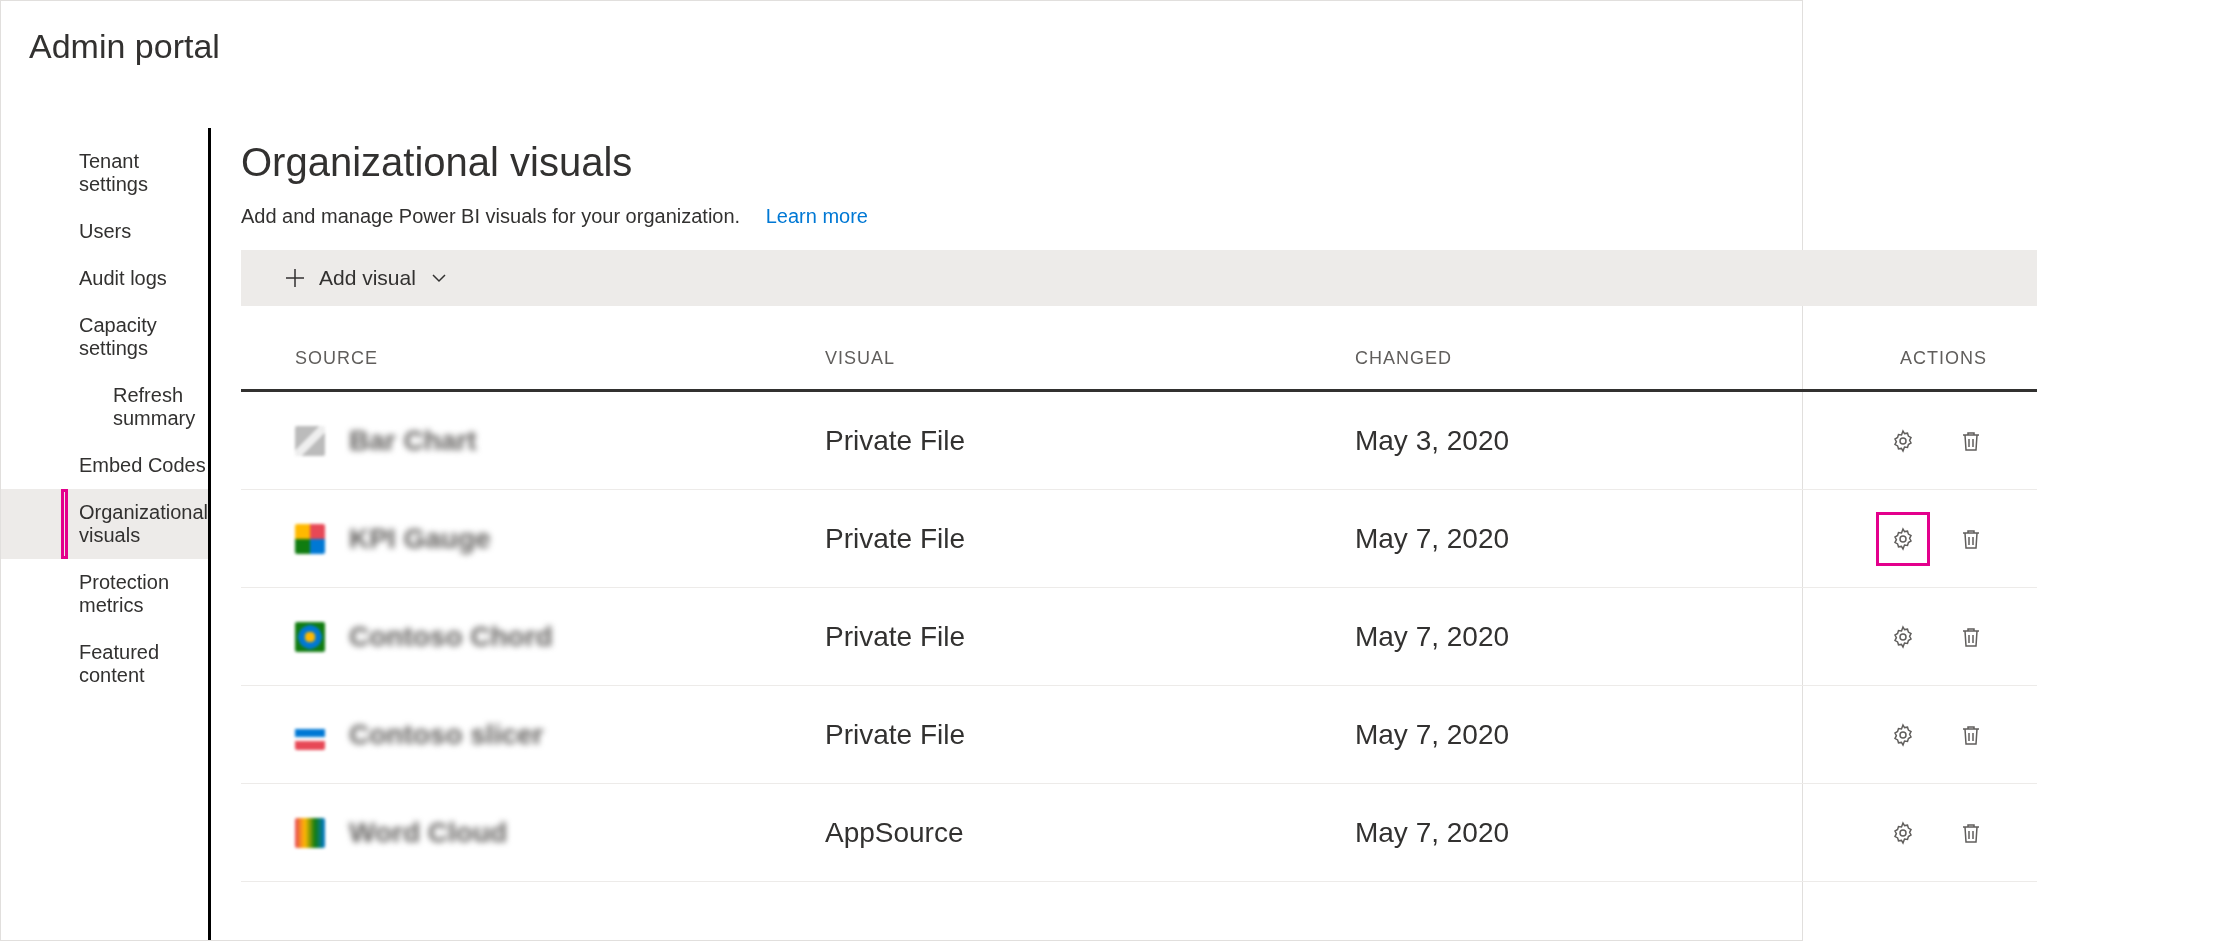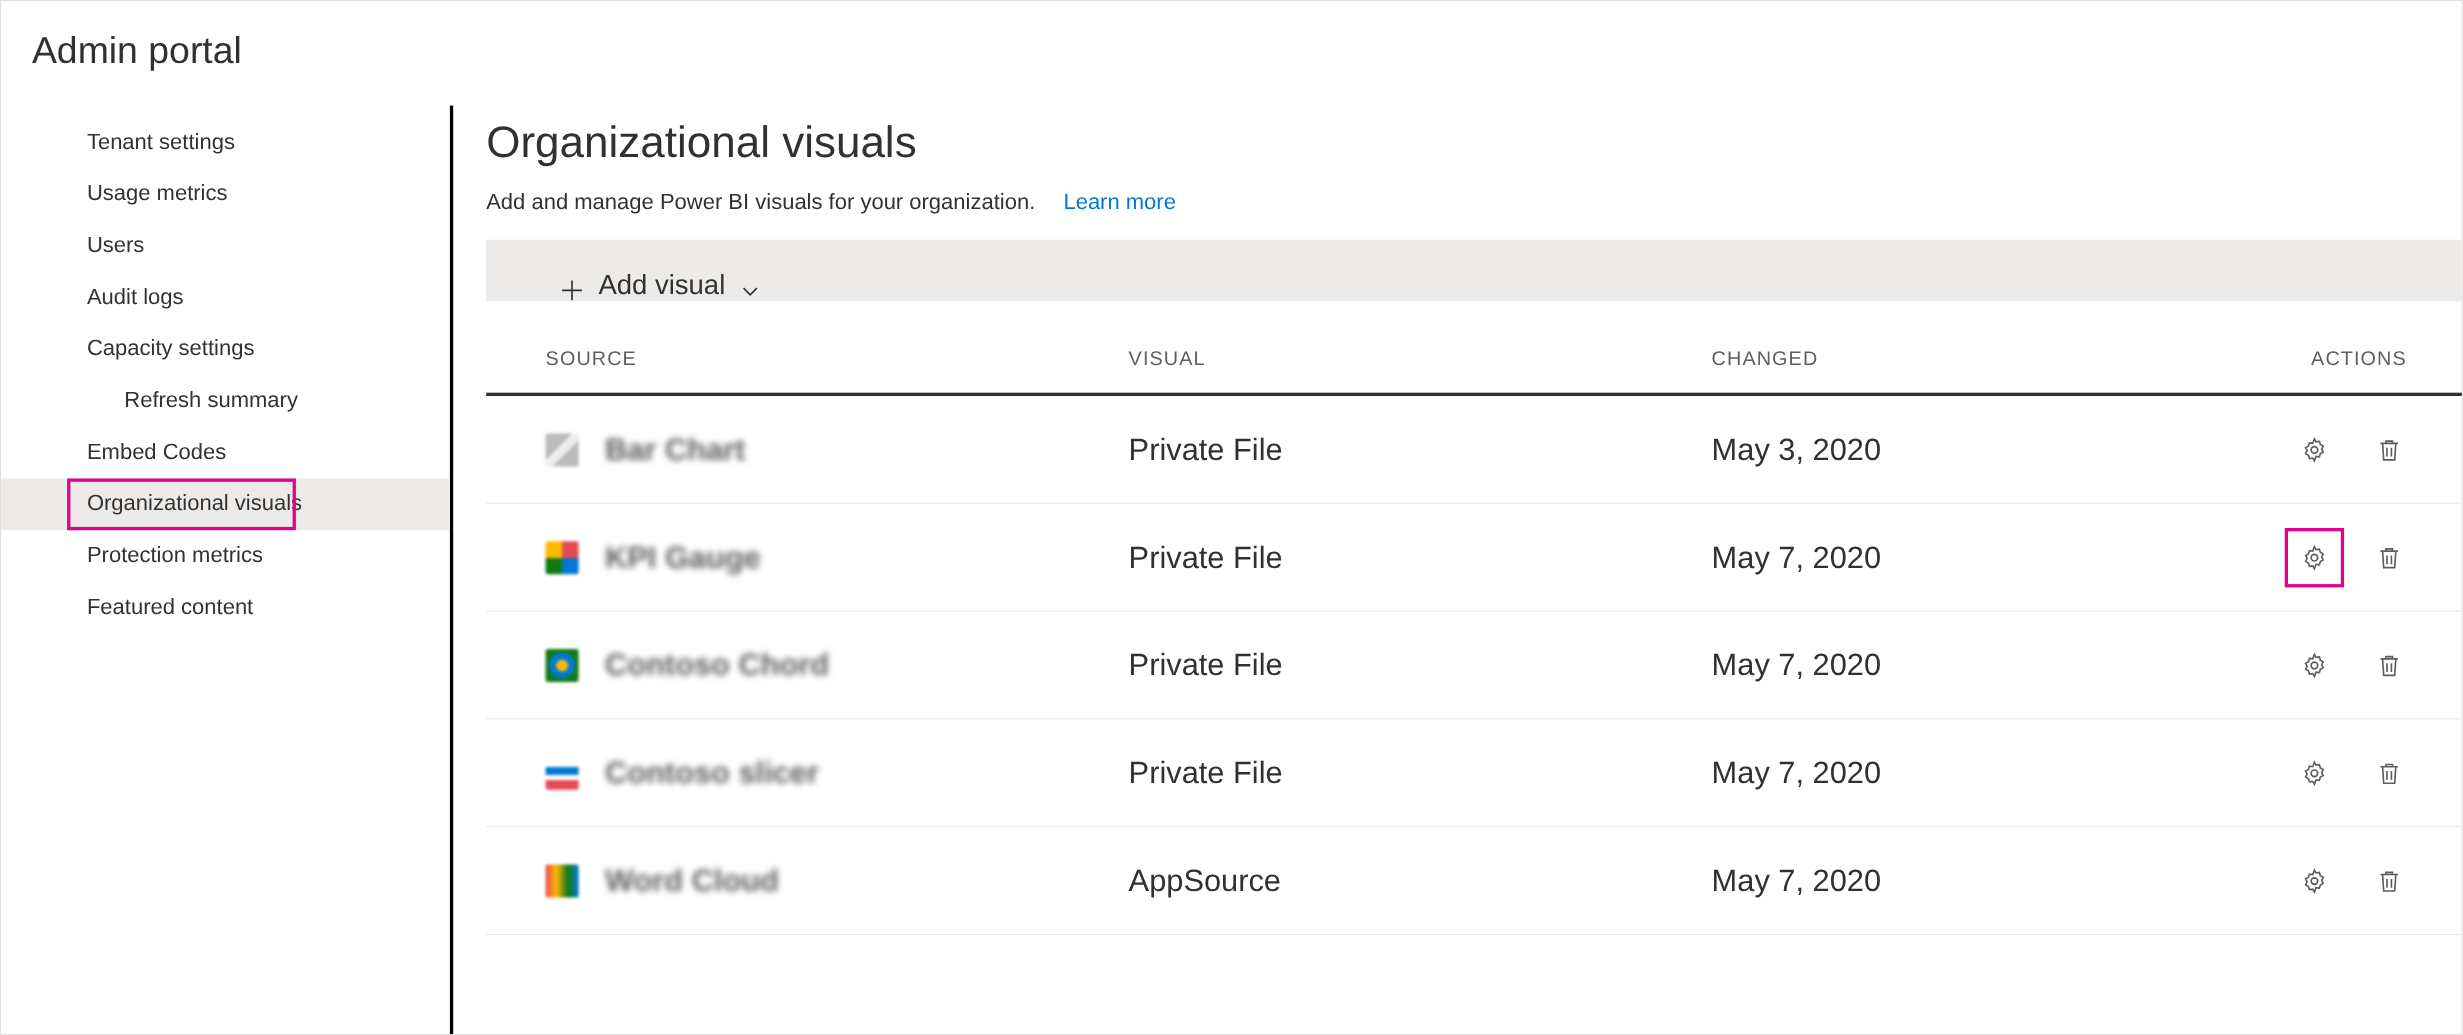--- a/index.html
+++ b/index.html
@@ -4,24 +4,25 @@
 <style>
   * { box-sizing: border-box; margin: 0; padding: 0; }
   body {
     font-family: "Segoe UI", -apple-system, BlinkMacSystemFont, sans-serif;
     font-size: 19px;
     color: #323130;
     background: #fff;
   }
   .app {
     border: 1px solid #e1dfdd;
-    width: 2239px;
+    width: 1803px;
     height: 941px;
     display: flex;
     flex-direction: column;
+    gap: 32px;
   }
   .portal-title {
     font-size: 34px;
     font-weight: 400;
     color: #323130;
     padding: 26px 0 30px 28px;
   }
   .body-row {
     flex: 1;
     display: flex;
@@ -70,24 +71,24 @@
   }
   .page-subtitle a {
     color: #0078d4;
     text-decoration: none;
     margin-left: 20px;
   }
   .add-bar {
     background: #edebe9;
     height: 56px;
     display: flex;
-    align-items: flex-end;
-    padding-left: 68px;
+    align-items: center;
+    padding-left: 44px;
     gap: 14px;
-    font-size: 25px;
+    font-size: 21px;
     color: #323130;
     cursor: pointer;
   }
   .plus-icon svg { display:block; }
   .chevron-icon svg { display:block; }
 
   .table {
     margin-top: 18px;
   }
   .thead {
@@ -160,21 +161,20 @@
 <body>
 
 <div class="app">
 
   <div class="portal-title">Admin portal</div>
 
   <div class="body-row">
 
     <nav class="sidebar" id="sidebar">
         <div class="sidebar-item"><span>Tenant settings</span></div>
-        <div class="sidebar-item"><span>Usage metrics</span></div>
         <div class="sidebar-item"><span>Users</span></div>
         <div class="sidebar-item"><span>Audit logs</span></div>
         <div class="sidebar-item"><span>Capacity settings</span></div>
         <div class="sidebar-item sub"><span>Refresh summary</span></div>
         <div class="sidebar-item"><span>Embed Codes</span></div>
         <div class="sidebar-item selected highlighted"><span>Organizational visuals</span></div>
         <div class="sidebar-item"><span>Protection metrics</span></div>
         <div class="sidebar-item"><span>Featured content</span></div>
       </nav>
 

